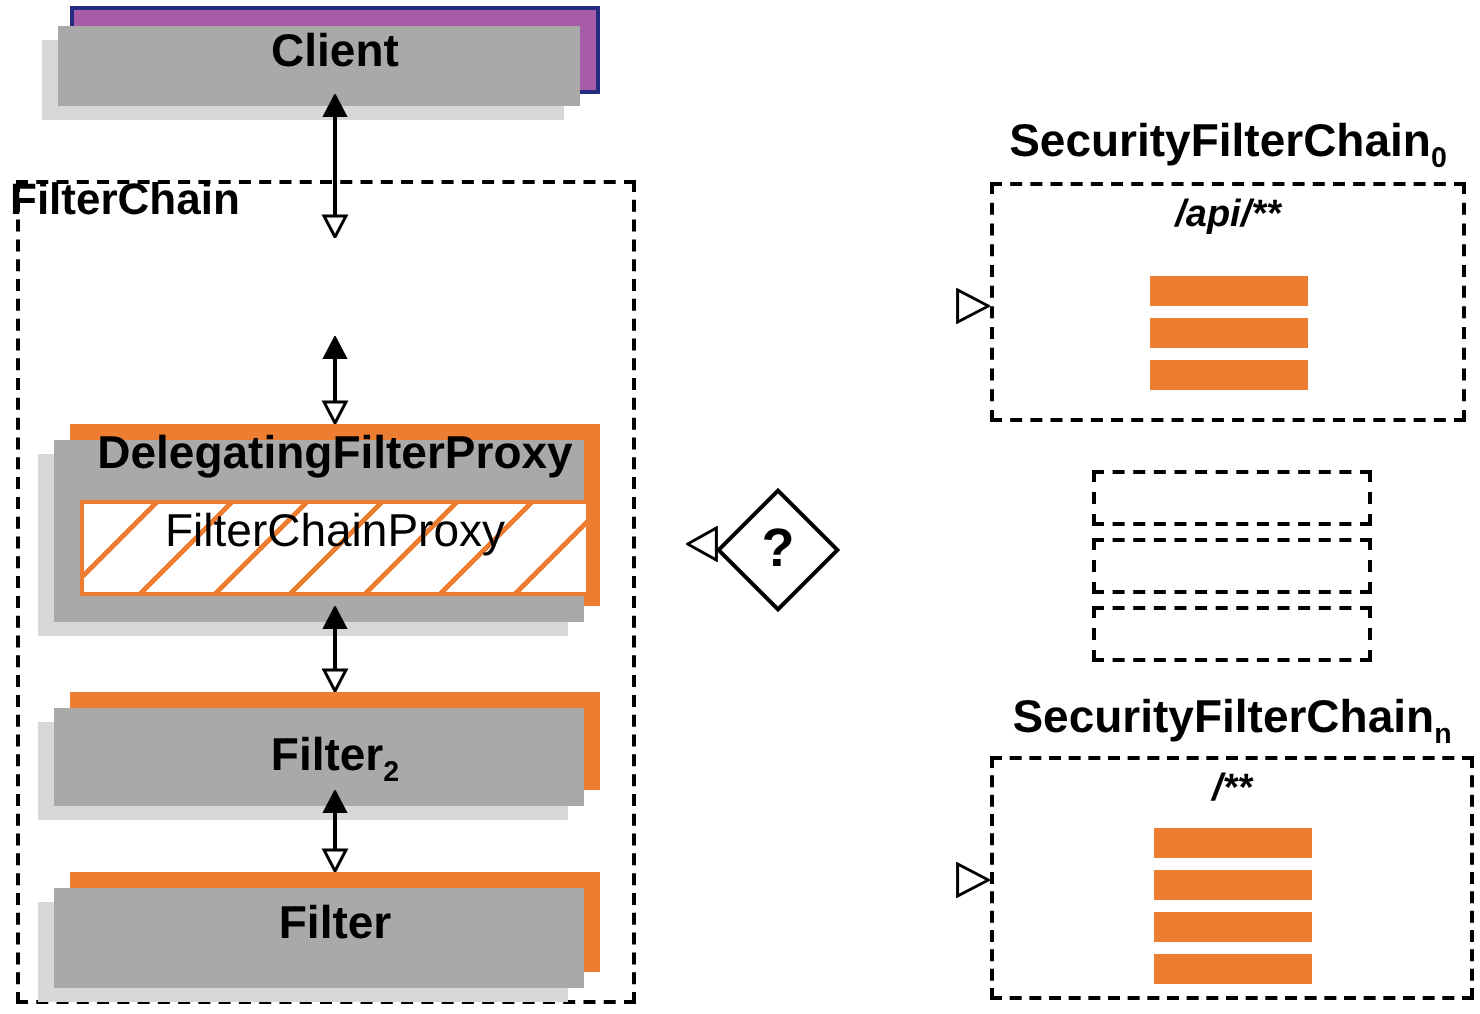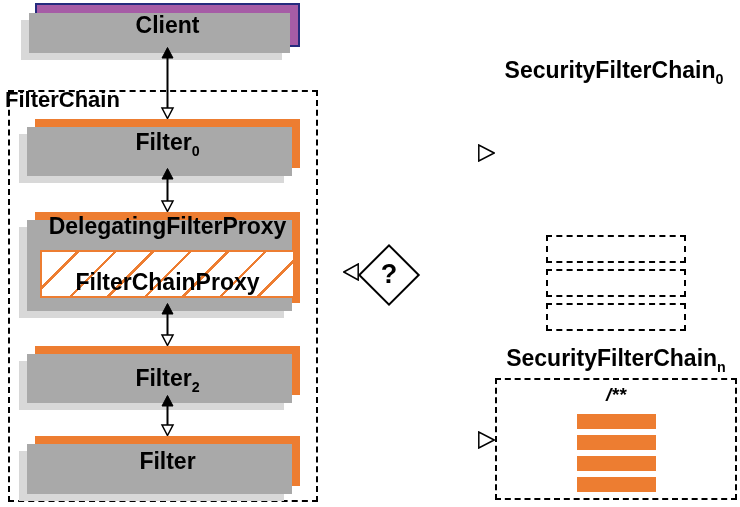--- a/index.html
+++ b/index.html
@@ -22,21 +22,21 @@
   .orangebg{background:var(--orange);}
 
   .client{left:35px;top:3px;width:265px;height:44px;}
   .filter0{left:35px;top:119px;width:265px;height:49px;}
   .dfp{left:35px;top:212px;width:265px;height:91px;flex-direction:column;justify-content:flex-start;}
   .dfp-title{width:100%;height:28px;display:flex;align-items:center;justify-content:center;
        font-weight:bold;font-size:23px;}
   .hatch-box{position:absolute;left:5px;right:5px;top:38px;bottom:5px;
        border:2.5px solid var(--orange);
        background:repeating-linear-gradient(135deg, rgba(255,255,255,0) 0px, rgba(255,255,255,0) 24px, var(--orange) 24px, var(--orange) 26.5px), #fff;
-       display:flex;align-items:flex-end;justify-content:center;font-weight:bold;font-size:23px;}
+       display:flex;align-items:flex-start;justify-content:center;font-weight:normal;font-size:23px;}
   .filter2{left:35px;top:346px;width:265px;height:49px;align-items:flex-end;}
   .servlet{left:35px;top:436px;width:265px;height:50px;}
   sub{font-size:0.62em;font-weight:bold;}
 
   
   .fc-label{position:absolute;left:5px;top:59px;font-weight:bold;font-size:22px;z-index:2;margin-top:28px;}
   .fc-boundary{position:absolute;left:8px;top:90px;width:310px;height:412px;
        border:2px dashed #000;z-index:1;}
 
   
@@ -95,23 +95,20 @@
     <line x1="9.5" y1="9" x2="9.5" y2="34" stroke="#000" stroke-width="2"></line>
     <polygon points="9.5,0.5 15,11 4,11" fill="#000" stroke="#000"></polygon>
     <polygon points="9.5,42.5 15,32 4,32" fill="#fff" stroke="#000" stroke-width="1.5"></polygon>
   </svg>
   <svg class="arrow a4" viewBox="0 0 19 41">
     <line x1="9.5" y1="9" x2="9.5" y2="32" stroke="#000" stroke-width="2"></line>
     <polygon points="9.5,0.5 15,11 4,11" fill="#000" stroke="#000"></polygon>
     <polygon points="9.5,40.5 15,30 4,30" fill="#fff" stroke="#000" stroke-width="1.5"></polygon>
   </svg>
 
-  <div class="box stack orangebg filter0">
-    <span><span>Filter</span><sub>0</sub></span>
-  </div>
 
   <div class="box stack orangebg dfp">
     <div class="dfp-title">DelegatingFilterProxy</div>
     <div class="hatch-box">
       <span>FilterChainProxy</span>
     </div>
   </div>
 
   <div class="box stack orangebg filter2">
     <span><span>Filter</span><sub>2</sub></span>
@@ -126,20 +123,28 @@
   </svg>
   <div class="diamond"></div>
   <div class="diamond-label">?</div>
 
   <div class="sfc-title t0">
     <span>SecurityFilterChain</span><sub>0</sub>
   </div>
   <svg class="head head-r0" width="17" height="18" viewBox="0 0 17 18">
     <polygon points="16.2,9 0.8,1 0.8,17" fill="#fff" stroke="#000" stroke-width="1.5"></polygon>
   </svg>
+  <div class="sfc-box b0">
+    <div class="pattern">/api/**</div>
+    <div class="bars bars-0">
+      <div class="bar"></div>
+    <div class="bar"></div>
+        <div class="bar"></div>
+      </div>
+  </div>
 
   <div class="ghosts">
     <div class="ghost"></div>
   <div class="ghost"></div>
       <div class="ghost"></div>
     </div>
 
   <div class="sfc-title tn">
     <span>SecurityFilterChain</span><sub>n</sub>
   </div>

